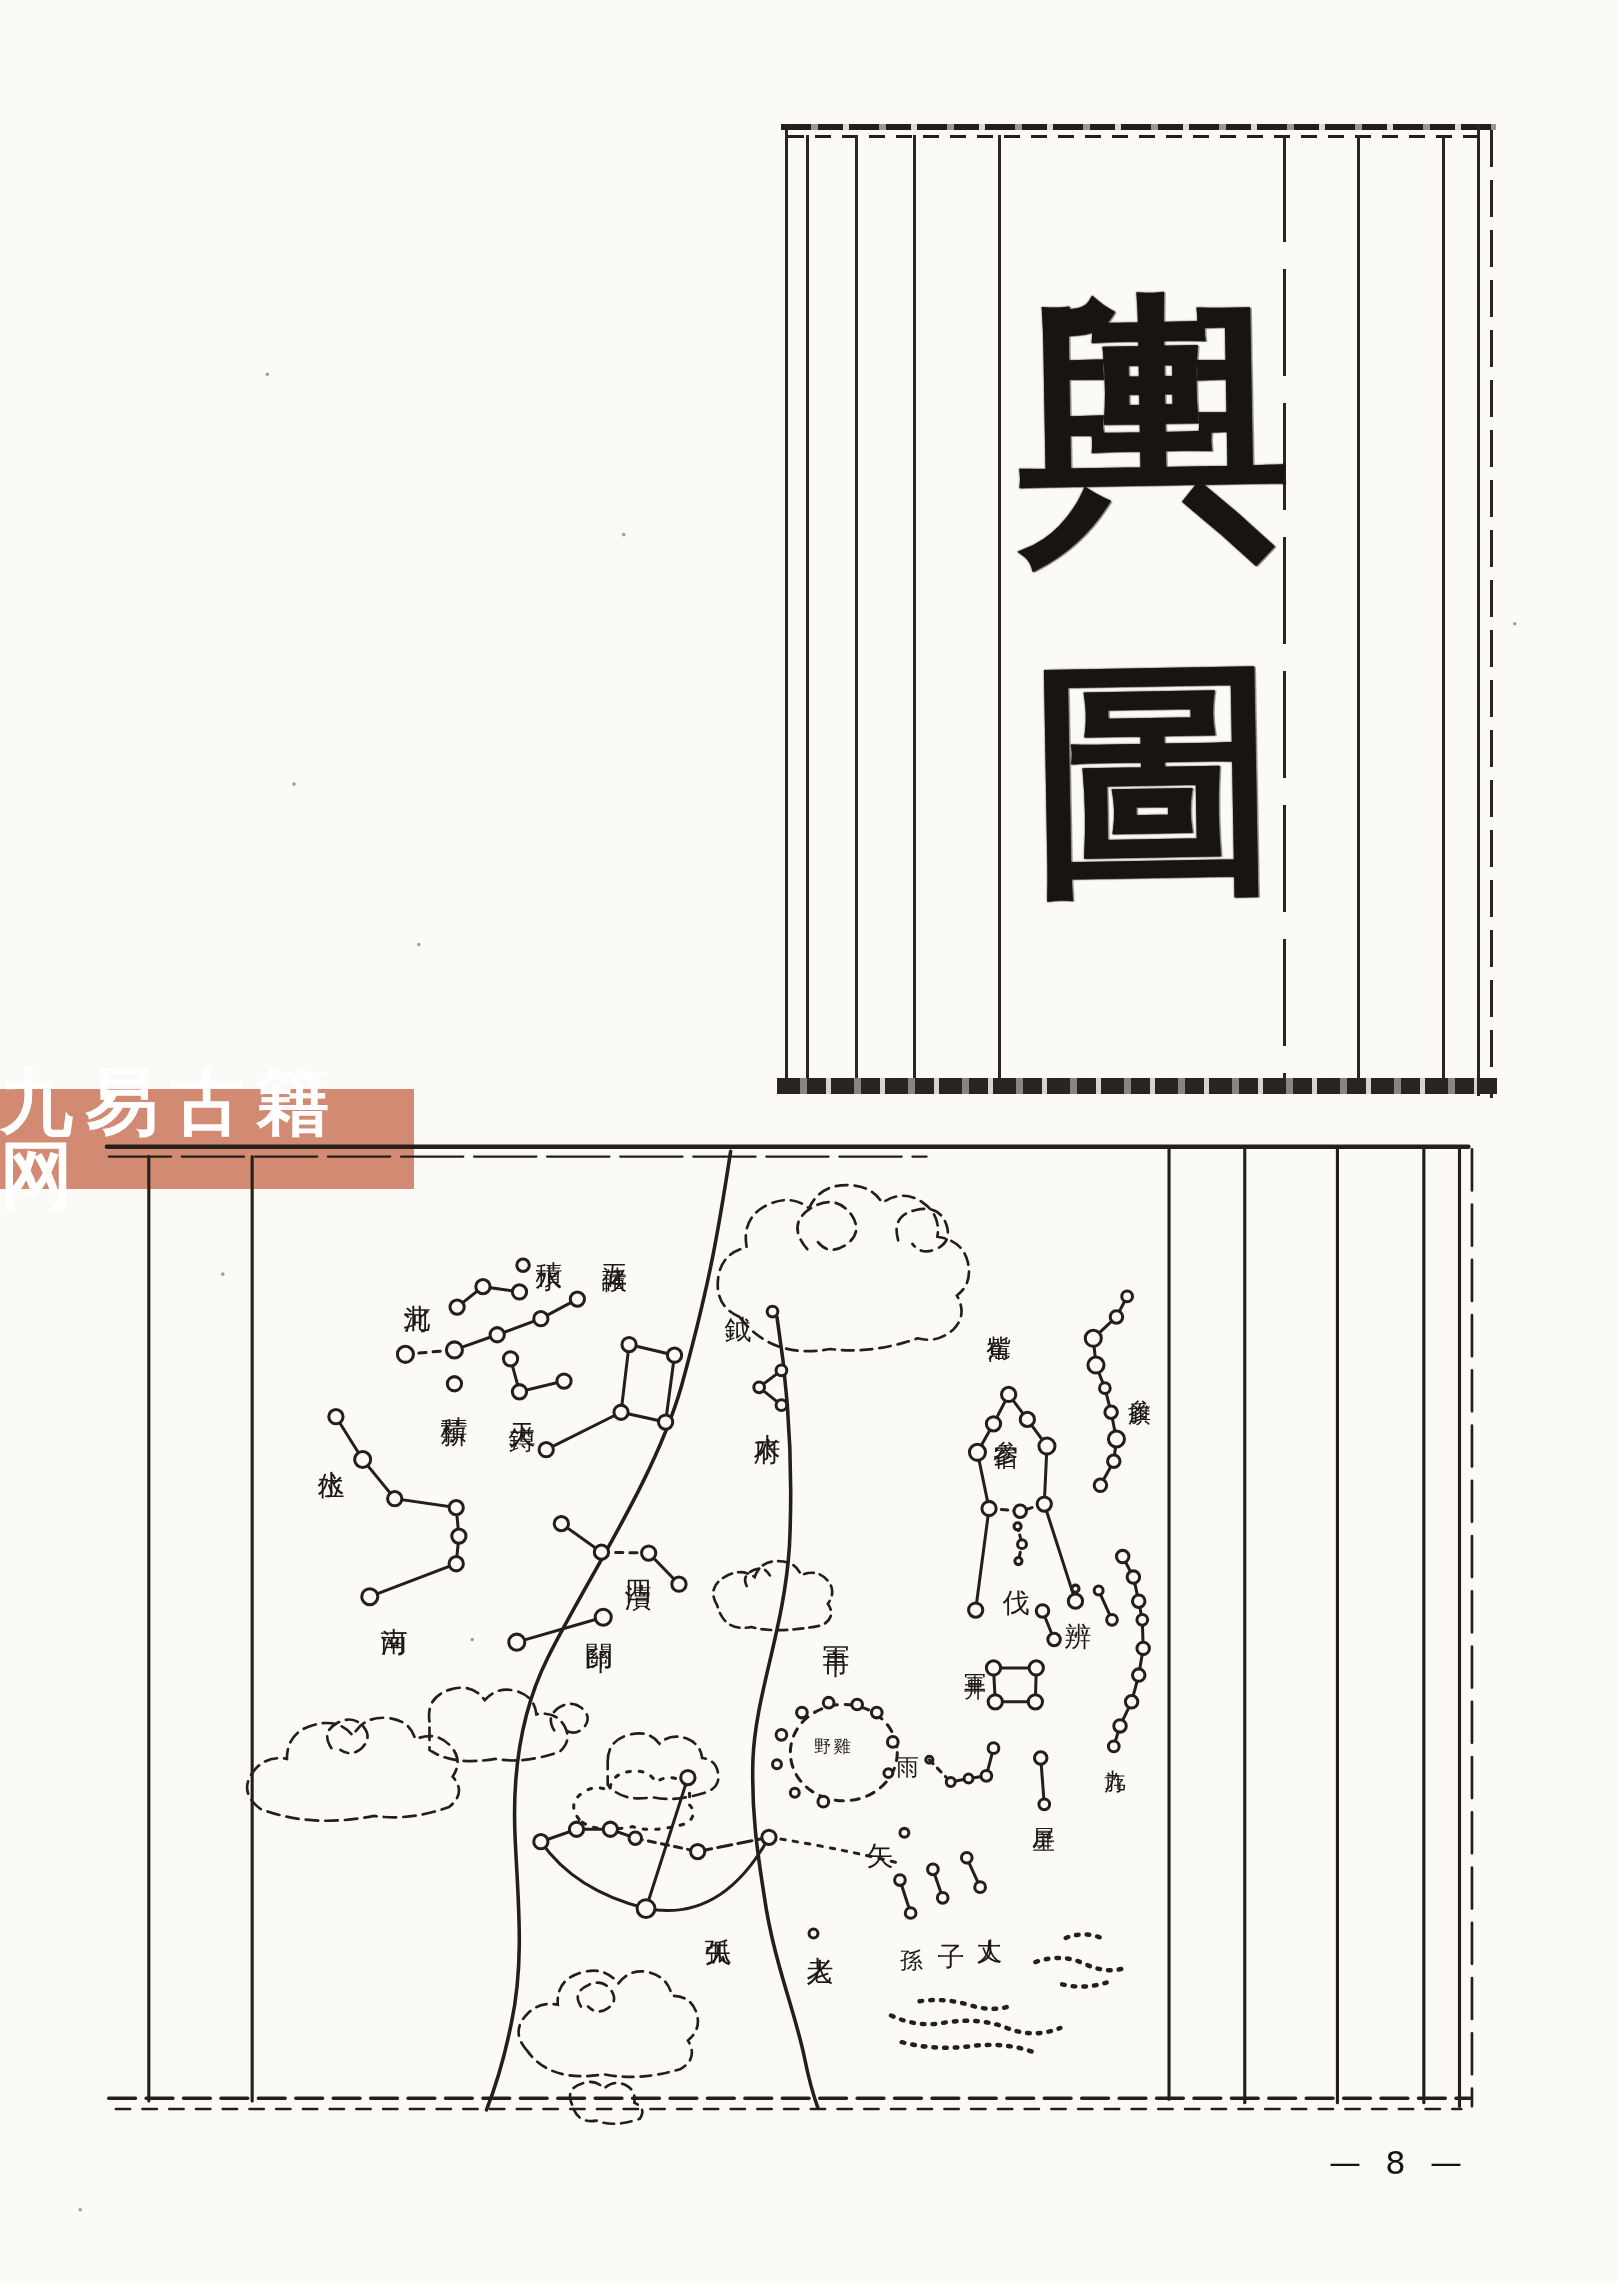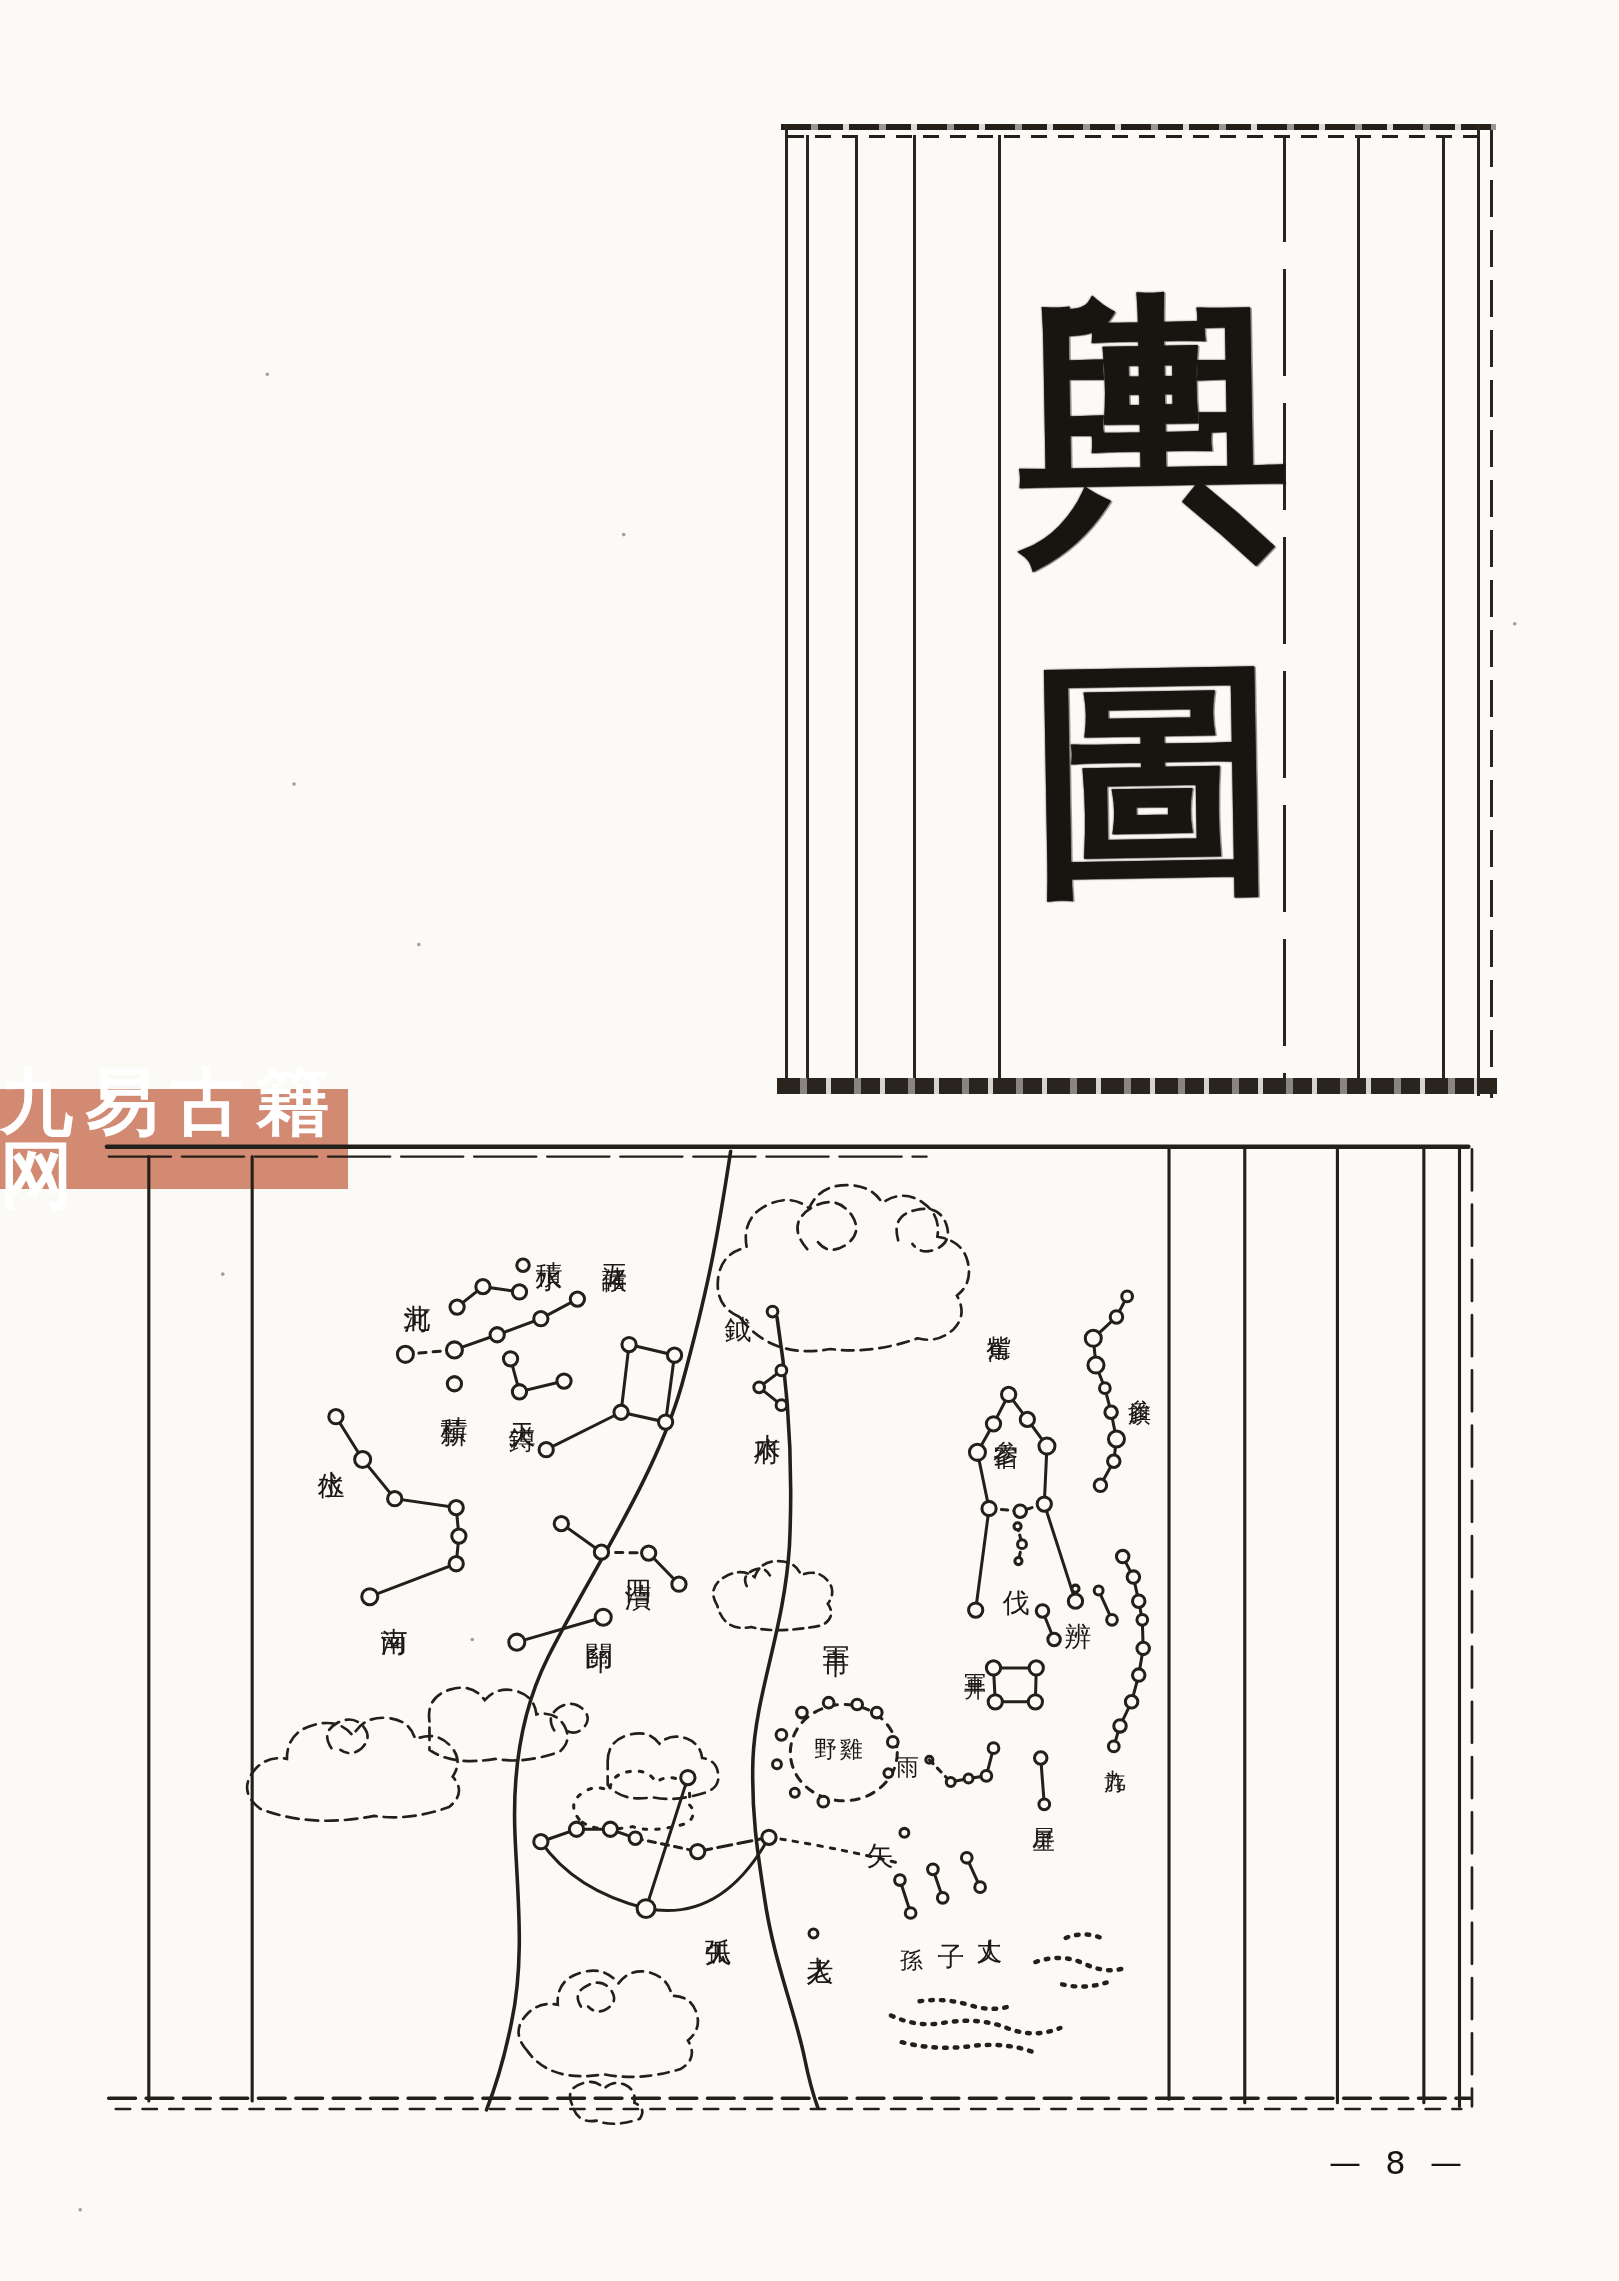--- a/index.html
+++ b/index.html
@@ -21,21 +21,21 @@
     position:absolute; height:16px;
     background:repeating-linear-gradient(90deg,#2a241e 0 23px, rgba(42,36,30,.55) 23px 30px, #2a241e 30px 49px, rgba(42,36,30,.18) 49px 54px);
   }
   .big-char{
     position:absolute; font-weight:700; color:#181410;
     text-align:center; line-height:1; transform:rotate(-1deg);
     text-shadow:0 0 1.8px #181410, 1.8px 0.9px 0 rgba(24,20,16,.35);
     font-family:"Liberation Serif", serif;
   }
   #watermark{
-    position:absolute; left:0; top:1089px; width:348px; height:100px;
+    position:absolute; left:0; top:1089px; width:414px; height:100px;
     display:flex; align-items:center; justify-content:center;
     font-weight:700; font-size:73px; letter-spacing:12.5px; line-height:1;
     font-family:"Liberation Serif", serif;
   }
   .clabel{
     position:absolute; writing-mode:vertical-rl; text-orientation:upright;
     font-size:27px; line-height:1; letter-spacing:2.7px; color:#1d1915;
     font-family:"Liberation Serif", serif; white-space:nowrap;
   }
   .clabel.h{writing-mode:horizontal-tb;}
@@ -376,21 +376,21 @@
     <div class="clabel" style="left:403px;top:1283px;">北河</div>
     <div class="clabel" style="left:508px;top:1401px;">天鐏</div>
     <div class="clabel" style="left:440px;top:1395px;">積薪</div>
     <div class="clabel" style="left:317px;top:1449px;">水位</div>
     <div class="clabel" style="left:380px;top:1606px;">南河</div>
     <div class="clabel" style="left:724px;top:1294px;">鉞</div>
     <div class="clabel" style="left:753px;top:1412px;">水府</div>
     <div class="clabel" style="left:624px;top:1559px;">四瀆</div>
     <div class="clabel" style="left:585px;top:1622px;">關印</div>
     <div class="clabel" style="left:822px;top:1625px;">軍市</div>
-    <div class="clabel h" style="left:814px;top:1738px;font-size:23px;">野雞</div>
+    <div class="clabel h" style="left:814px;top:1738px;font-size:17px;">野雞</div>
     <div class="clabel" style="left:896px;top:1739px;font-size:23px;">雨</div>
     <div class="clabel" style="left:964px;top:1657px;font-size:22px;">軍井</div>
     <div class="clabel" style="left:986px;top:1315px;font-size:25px;">觜嶲</div>
     <div class="clabel" style="left:993px;top:1420px;font-size:25px;">參宿</div>
     <div class="clabel" style="left:1128px;top:1381px;font-size:23px;">參旗</div>
     <div class="clabel" style="left:1002px;top:1568px;">伐</div>
     <div class="clabel" style="left:1064px;top:1600px;">辨</div>
     <div class="clabel" style="left:1103px;top:1752px;font-size:21.4px;">九斿</div>
     <div class="clabel" style="left:1032px;top:1809px;font-size:23px;">屏星</div>
     <div class="clabel" style="left:866px;top:1821px;">矢</div>

